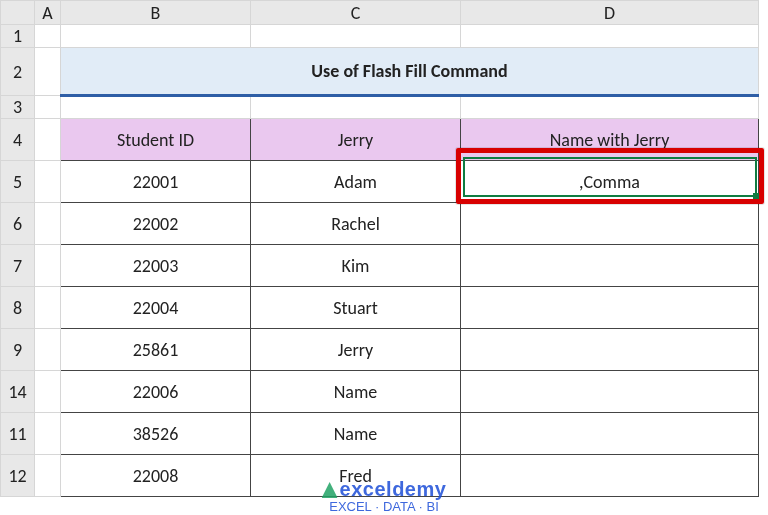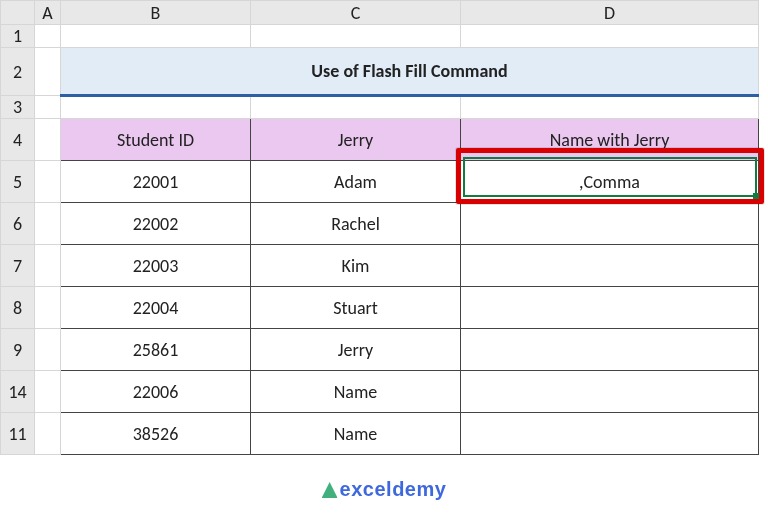--- a/index.html
+++ b/index.html
@@ -186,22 +186,30 @@
     <td class="tbl-cell colC">Name</td>
     <td class="tbl-cell colD"></td>
   </tr>
   <tr class="rdata">
     <th class="rowhdr">11</th>
     <td class="colA"></td>
     <td class="tbl-cell colB">38526</td>
     <td class="tbl-cell colC">Name</td>
     <td class="tbl-cell colD"></td>
   </tr>
+  <tr class="rdata">
+    <th class="rowhdr">12</th>
+    <td class="colA"></td>
+    <td class="tbl-cell colB">22008</td>
+    <td class="tbl-cell colC">Fred</td>
+    <td class="tbl-cell colD"></td>
+  </tr>
 </tbody>
   </table>
 
 <div class="sel-inner" style="left:463px; top:157px; width:294px; height:40px;"></div>
 <div class="sel-handle" style="left:753px; top:193px;"></div>
 <div class="selected-outline" style="left:456px; top:148px; width:308px; height:56px;"></div>
 
 <div class="watermark">
   <div class="big"><span class="logo"></span><span>exceldemy</span></div>
+  <div>EXCEL · DATA · BI</div>
 </div>
 
 </body></html>

